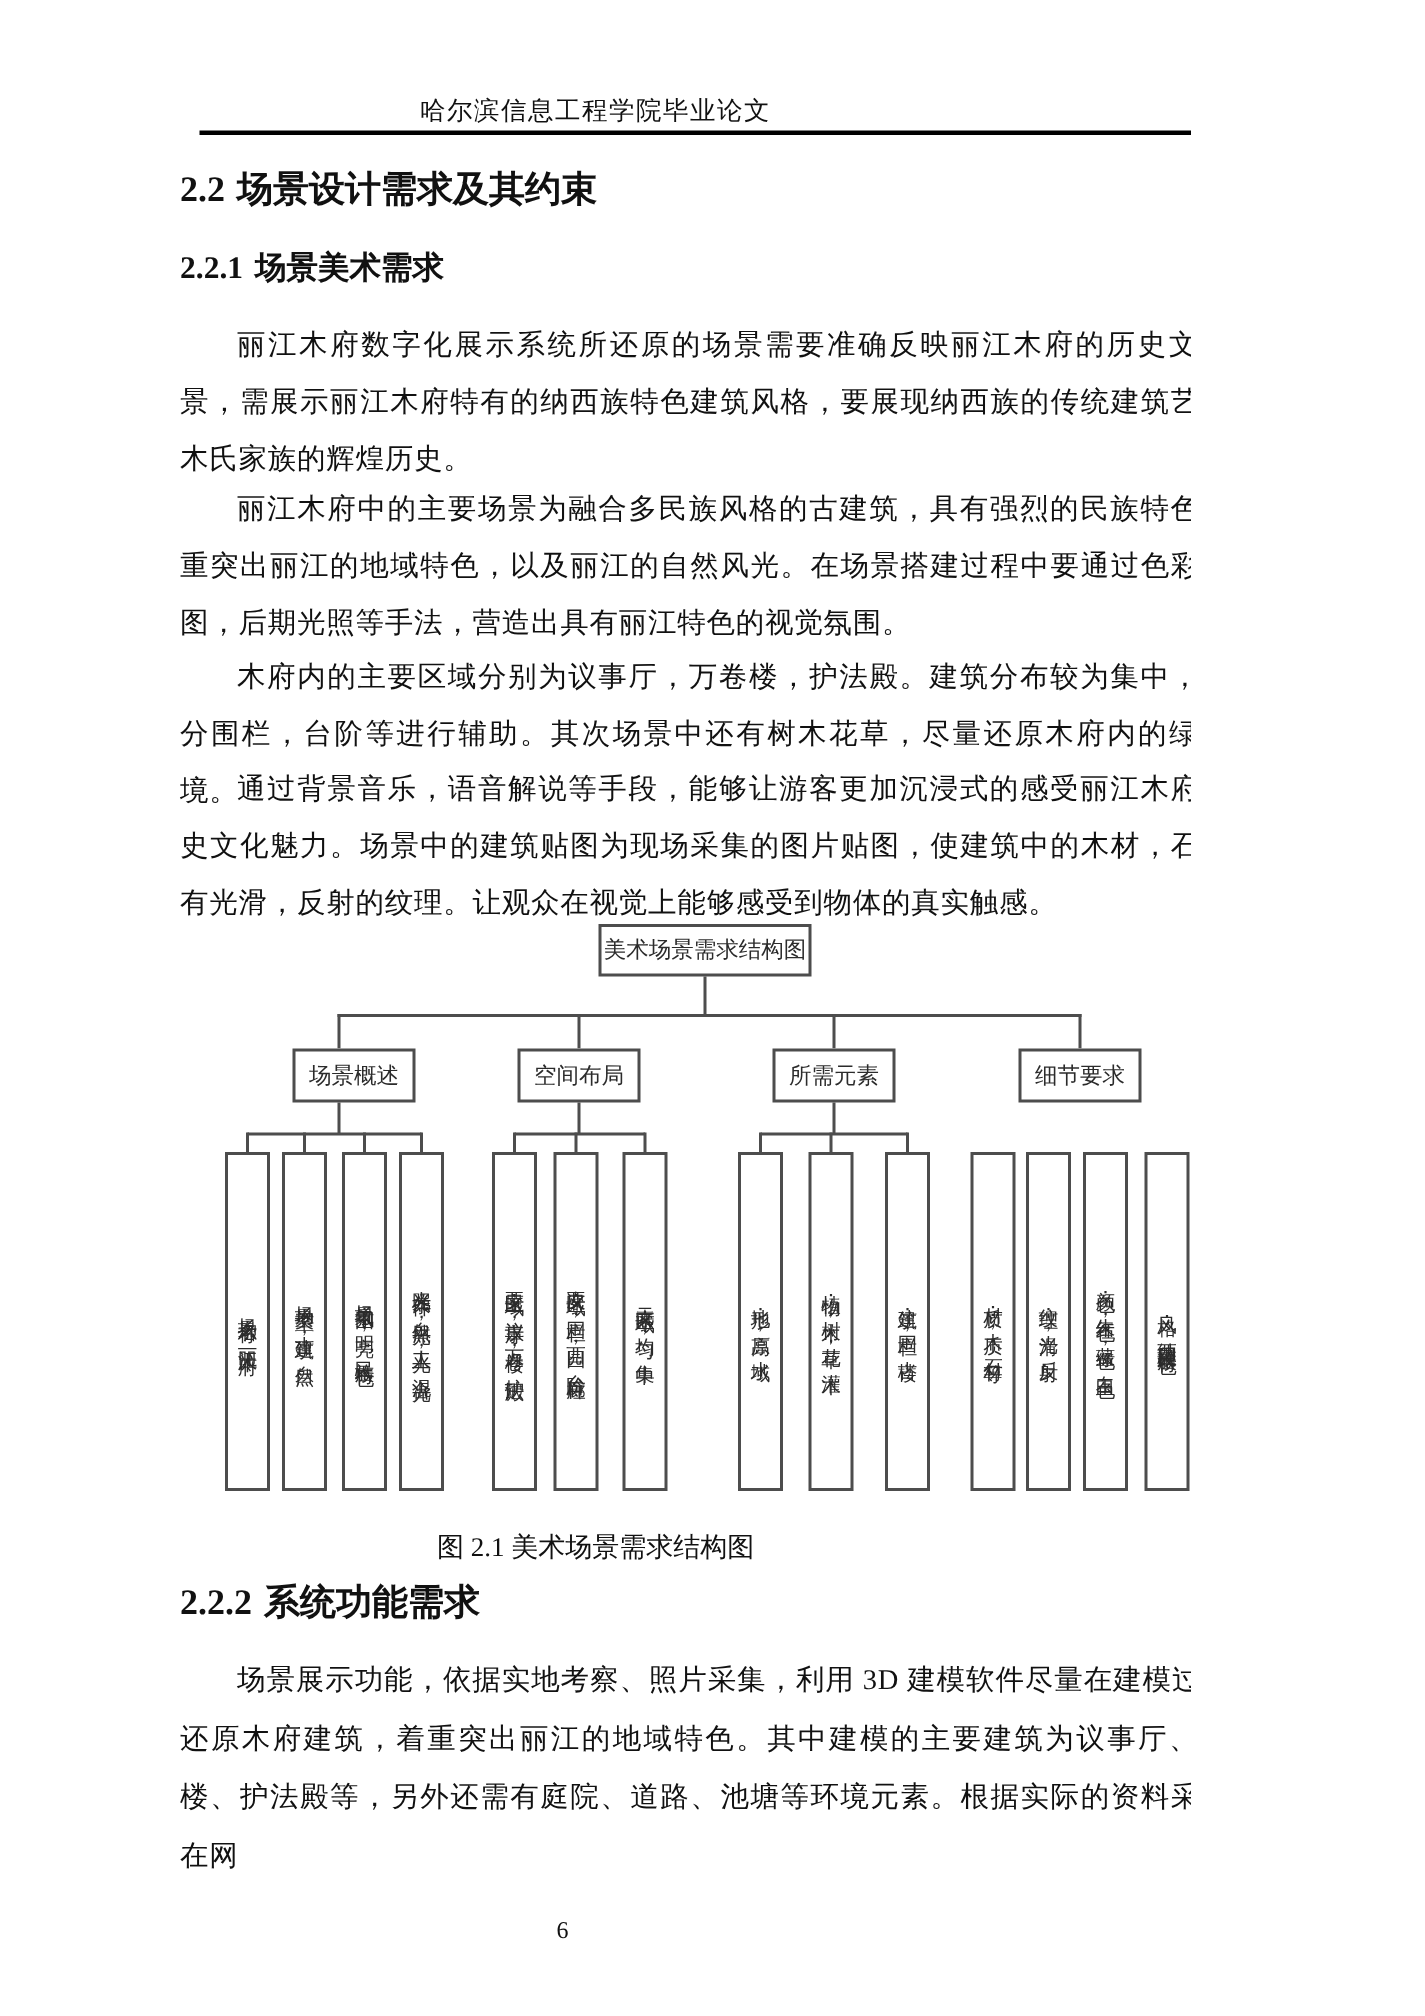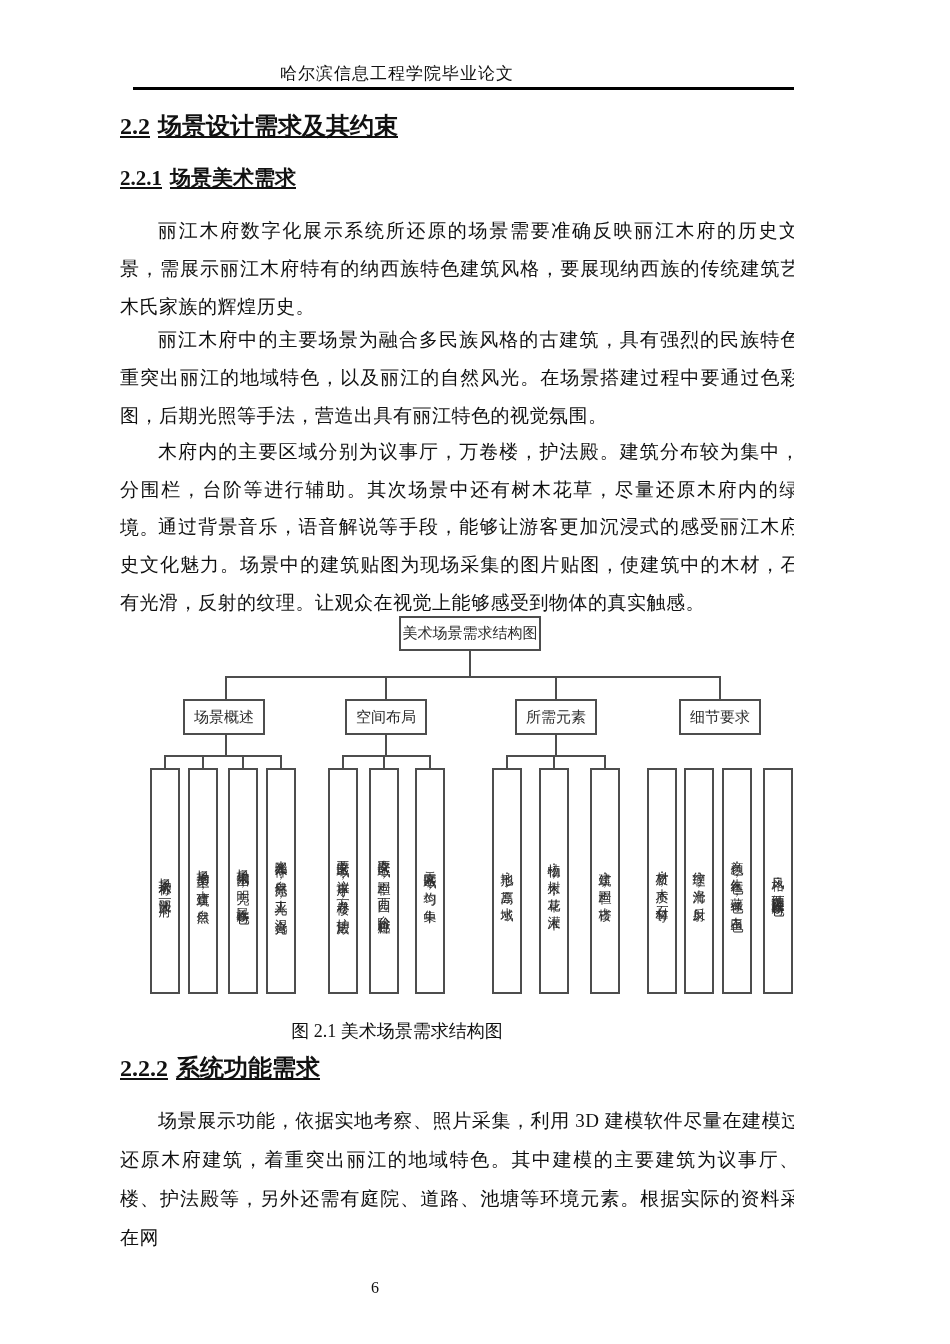--- a/index.html
+++ b/index.html
@@ -15,21 +15,21 @@
     position:absolute;top:62px;left:0;width:100%;
     text-align:center;font-size:17px;letter-spacing:1px;
   }
   .header-rule{
     position:absolute;top:87px;left:133px;width:706px;height:3px;
     background:#000000;
   }
   .heading{
     position:absolute;left:120px;
     font-family:"Liberation Sans","DejaVu Sans",sans-serif;
-    font-weight:bold;white-space:nowrap;text-decoration:underline;
+    font-weight:bold;white-space:nowrap;
   }
   .heading .hnum{
     font-family:"Liberation Serif","DejaVu Serif",serif;
     font-weight:bold;margin-right:8px;
   }
   #h22{top:110px;font-size:24px;}
   #h221{top:164px;font-size:21px;}
   #h222{top:1052px;font-size:24px;}
   .para{
     position:absolute;left:120px;width:720px;
@@ -90,21 +90,21 @@
   <div class="para" id="p4">通过背景音乐，语音解说等手段，能够让游客更加沉浸式的感受丽江木府的历史文化魅力。场景中的建筑贴图为现场采集的图片贴图，使建筑中的木材，石材具有光滑，反射的纹理。让观众在视觉上能够感受到物体的真实触感。</div>
 
   <div class="dbox root-box">美术场景需求结构图</div>
   <div class="vline" style="left:469px;top:651px;height:25px;"></div>
   <div class="hline" style="left:225px;top:676px;width:496px;"></div>
   <div class="vline" style="left:225px;top:676px;height:23px;"></div>
   <div class="vline" style="left:385px;top:676px;height:23px;"></div>
   <div class="vline" style="left:555px;top:676px;height:23px;"></div>
   <div class="vline" style="left:719px;top:676px;height:23px;"></div>
 
-  <div class="dbox branch-box" style="left:183px;">场景概述</div>
+  <div class="dbox branch-box" style="left:195px;">场景概述</div>
   <div class="dbox branch-box" style="left:345px;">空间布局</div>
   <div class="dbox branch-box" style="left:515px;">所需元素</div>
   <div class="dbox branch-box" style="left:679px;">细节要求</div>
 
   <div class="vline" style="left:225px;top:735px;height:21px;"></div>
   <div class="hline" style="left:165px;top:755px;width:116px;"></div>
   <div class="vline" style="left:164px;top:755px;height:14px;"></div>
   <div class="vline" style="left:202px;top:755px;height:14px;"></div>
   <div class="vline" style="left:242px;top:755px;height:14px;"></div>
   <div class="vline" style="left:280px;top:755px;height:14px;"></div>

